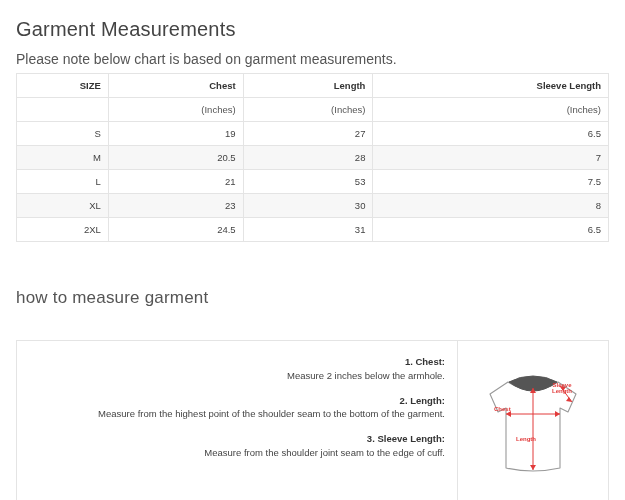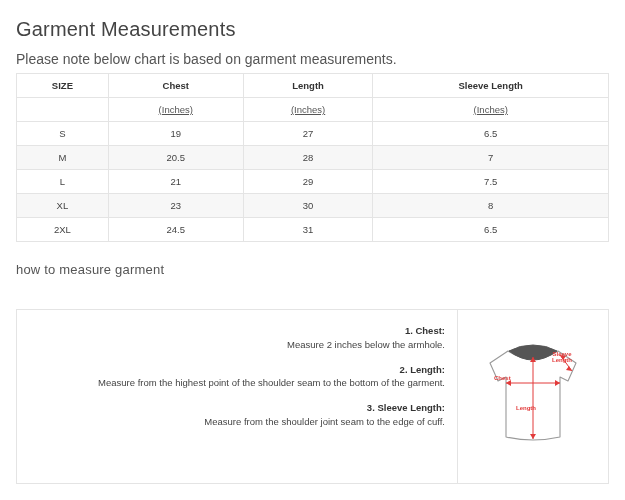--- a/index.html
+++ b/index.html
@@ -35,42 +35,42 @@
   
   table.size-table {
     width: 593px;
     border-collapse: collapse;
     font-size: 9.5px;
     color: #444444;
   }
   table.size-table th,
   table.size-table td {
     border: 1px solid #e4e4e4;
-    text-align: center;
+    text-align: right;
     padding: 6px 7px;
     font-weight: normal;
     vertical-align: middle;
     height: 22px;
   }
   table.size-table th {
     font-weight: bold;
     color: #333333;
   }
   table.size-table th.col-size { width: 92px; }
   table.size-table th.col-chest { width: 135px; }
   table.size-table th.col-length { width: 130px; }
   table.size-table th.col-sleeve { width: 236px; }
-  table.size-table tr.unit-row td { color: #555555; text-decoration: underline; }
+  table.size-table tr.unit-row td { color: #555555; }
   table.size-table tr.zebra td { background: #f7f7f7; }
 
   
   .section-title {
-    font-size: 13px;
+    font-size: 17px;
     color: #555555;
-    margin: 20px 0 0 0;
+    margin: 46px 0 0 0;
     font-weight: normal;
     letter-spacing: 0.2px;
   }
   .measure-box {
     margin-top: 32px;
     width: 593px;
     height: 175px;
     border: 1px solid #e4e4e4;
     display: flex;
   }
@@ -143,21 +143,21 @@
       </tr>
       <tr class="zebra">
         <td>M</td>
         <td>20.5</td>
         <td>28</td>
         <td>7</td>
       </tr>
       <tr>
         <td>L</td>
         <td>21</td>
-        <td>29</td>
+        <td>53</td>
         <td>7.5</td>
       </tr>
       <tr class="zebra">
         <td>XL</td>
         <td>23</td>
         <td>30</td>
         <td>8</td>
       </tr>
       <tr>
         <td>2XL</td>

